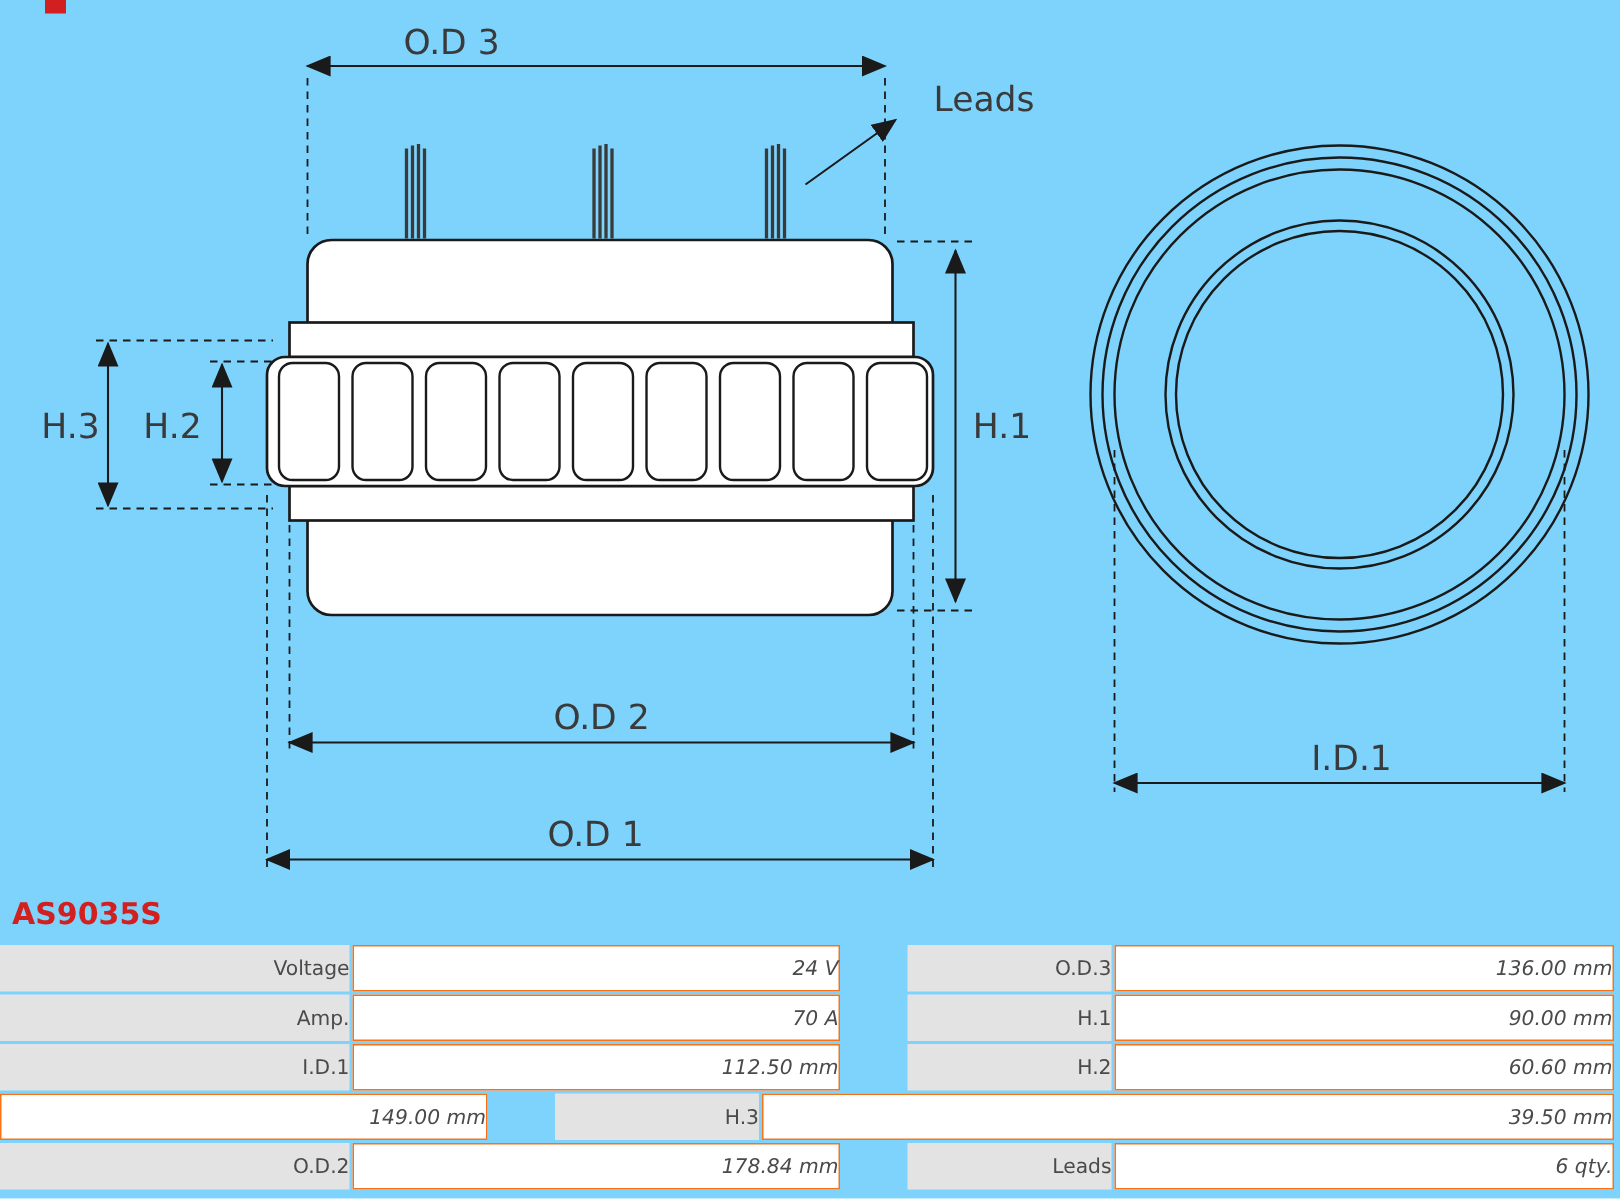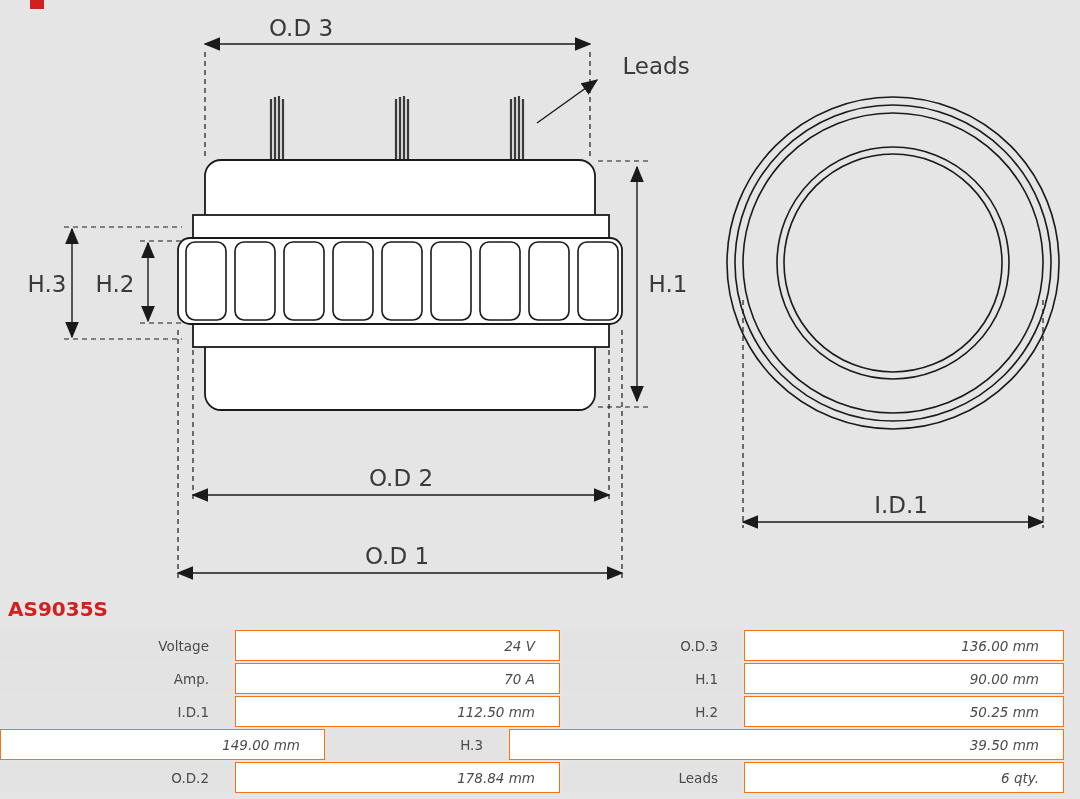--- a/index.html
+++ b/index.html
@@ -1,17 +1,17 @@
 <!DOCTYPE html>
 <html><head>
 <meta charset="utf-8">
 <style>
   html,body { margin:0; padding:0; background:#ffffff; }
   .page {
-    position:relative; width:1080px; height:799px; background:#e5e5e5;
+    position:relative; width:1080px; height:799px; background:#7dd3fc;
     overflow:hidden; font-family:"DejaVu Sans", sans-serif;
   }
   .red-mark { position:absolute; left:30px; top:0; width:14px; height:9px; background:#d21f1f; }
   .diagram { position:absolute; left:0; top:0; }
 
   .dimtext { font-family:"DejaVu Sans", sans-serif; font-size:23px; fill:#3a3a3a; }
   .dim  { stroke:#1a1a1a; stroke-width:1.4; fill:none; }
   .dash { stroke:#1a1a1a; stroke-width:1.2; stroke-dasharray:5 4; fill:none; }
   .ol   { fill:#ffffff; stroke:#1a1a1a; stroke-width:1.8; }
   .slot { fill:#ffffff; stroke:#1a1a1a; stroke-width:1.6; }
@@ -20,25 +20,25 @@
 
   .part-number {
     position:absolute; left:8px; top:597px;
     font-size:20px; font-weight:bold; color:#d21f1f;
   }
 
   .specs { position:absolute; left:0; top:630px; width:1080px;
            font-size:13.5px; color:#4a4a4a; }
   .trow  { display:flex; height:31px; margin-bottom:2px; }
   .cell  { display:flex; align-items:center; justify-content:flex-end;
-           padding-right:24px; box-sizing:border-box; }
+           padding-right:0; box-sizing:border-box; }
   .lab   { background:#e3e3e3; width:233px; margin-right:2px; }
   .val   { background:#ffffff; border:1px solid #f97316; width:325px; margin-right:2px;font-style:italic; }
-  .c3    { width:180px; }
-  .c4    { flex:1; margin-right:16px; }
+  .c3    { width:136px;margin-left:43px; }
+  .c4    { flex:1; margin-right:4px; }
 </style>
 </head>
 <body>
 
 <div class="page">
 
   <div class="red-mark"></div>
 
   <svg class="diagram" width="1080" height="596" viewBox="0 0 1080 596">
     <defs>
@@ -147,21 +147,21 @@
     <div class="trow">
       <div class="cell lab">Amp.</div>
       <div class="cell val">70 A</div>
       <div class="cell lab c3">H.1</div>
       <div class="cell val c4">90.00 mm</div>
     </div>
     <div class="trow">
       <div class="cell lab">I.D.1</div>
       <div class="cell val">112.50 mm</div>
       <div class="cell lab c3">H.2</div>
-      <div class="cell val c4">50.25 mm</div>
+      <div class="cell val c4">60.60 mm</div>
     </div>
     <div class="trow">
       <div class="cell val">149.00 mm</div>
       <div class="cell lab c3">H.3</div>
       <div class="cell val c4">39.50 mm</div>
     </div>
     <div class="trow">
       <div class="cell lab">O.D.2</div>
       <div class="cell val">178.84 mm</div>
       <div class="cell lab c3">Leads</div>

